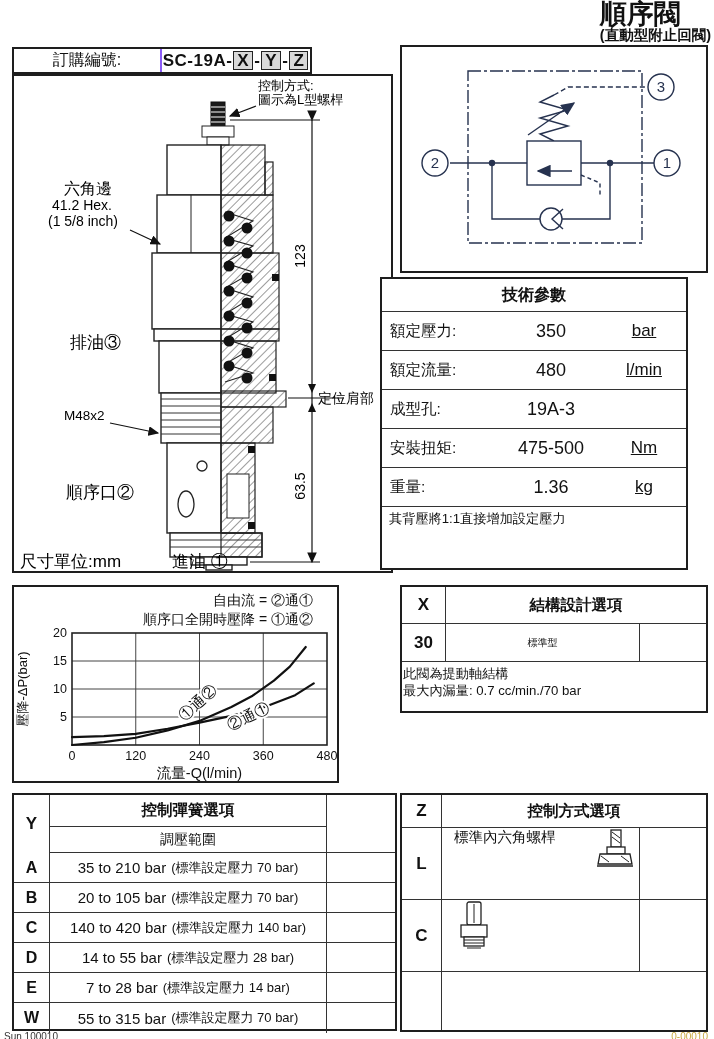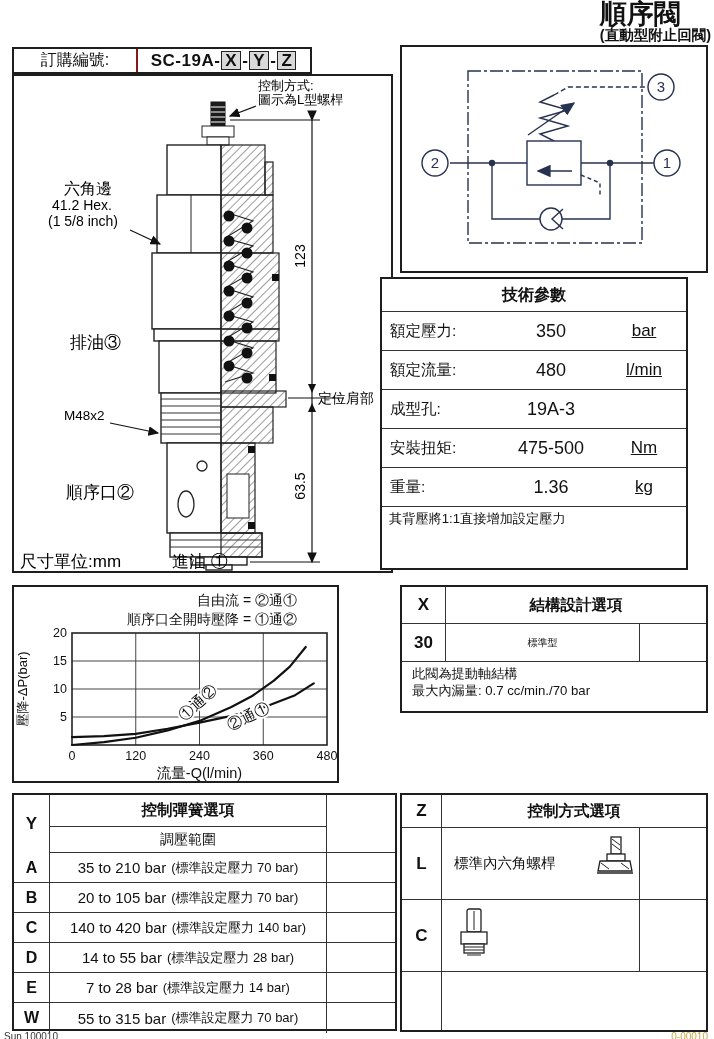--- a/index.html
+++ b/index.html
@@ -9,22 +9,22 @@
   .abs{position:absolute;}
   .bx{border:2px solid #1e1e1e;background:#fff;}
 
   
   .title-block{top:0;right:3px;text-align:left;line-height:1.05;}
   .title{font-size:27px;font-weight:bold;}
   .subtitle{font-size:14.5px;font-weight:bold;}
 
   
   .order-box{left:12px;top:47px;width:300px;height:27px;display:flex;align-items:stretch;}
-  .order-label{width:124px;display:flex;align-items:center;justify-content:center;
-               font-size:16px;border-right:2px solid #7f1d1d;}
+  .order-label{width:148px;display:flex;align-items:center;justify-content:center;
+               font-size:16px;border-right:2px solid #8b5cf6;}
   .order-code{flex:1;display:flex;align-items:center;justify-content:center;
               font-weight:bold;font-size:17px;letter-spacing:.5px;}
   .opt{display:inline-block;border:1.5px solid #222;background:#d9d9d9;padding:0 3px;
        margin:0 1px;line-height:1.05;}
 
   
   .drawing-box{left:12px;top:74px;width:381px;height:499px;}
   .circuit-box{left:400px;top:45px;width:308px;height:228px;}
   .tech-box{left:380px;top:277px;width:308px;height:293px;display:flex;flex-direction:column;}
   .chart-box{left:12px;top:585px;width:327px;height:198px;}
@@ -44,34 +44,34 @@
   .tech-unit{width:84px;text-align:center;font-size:17px;text-decoration:underline;}
   .tech-note{padding:3px 7px;font-size:13.2px;line-height:1.3;}
 
   
   .cell{display:flex;align-items:center;justify-content:center;}
   .hletter{font-weight:bold;font-size:17px;}
   .htitle{font-weight:bold;font-size:15.5px;}
   .bR{border-right:1.5px solid #333;} .bL{border-left:1.5px solid #333;}
   .bB{border-bottom:1.5px solid #333;}
 
-  .x-note{grid-column:1/4;padding:3px 10px;font-size:13.2px;line-height:1.3;
+  .x-note{grid-column:1/4;padding:3px 1px;font-size:13.2px;line-height:1.3;
           display:block;}
 
   .y-range{font-size:15px;} .y-std{font-size:13px;margin-left:5px;}
   .y-code{font-weight:bold;font-size:16px;}
   .y-sub{font-size:14px;}
 
   .z-desc{justify-content:flex-start;padding-left:12px;font-size:14.5px;line-height:1.25;
-          display:flex;align-items:center;gap:8px;}
+          display:flex;gap:8px;}
   .z-desc .txt{flex:1;}
   .z-icon{flex:0 0 auto;margin-right:4px;}
 
   
-  .legend{position:absolute;right:40px;top:4px;text-align:right;font-size:14px;line-height:1.35;}
+  .legend{position:absolute;right:24px;top:4px;text-align:right;font-size:14px;line-height:1.35;}
   #chart-svg{position:absolute;left:0;top:40px;}
 
   
   .footer-left{left:4px;top:1031px;font-size:10px;color:#333;}
   .footer-right{right:6px;top:1031px;font-size:10px;color:#c9a83f;}
 
   svg text{font-family:"Liberation Sans",sans-serif;}
 </style>
 </head>
 <body>

